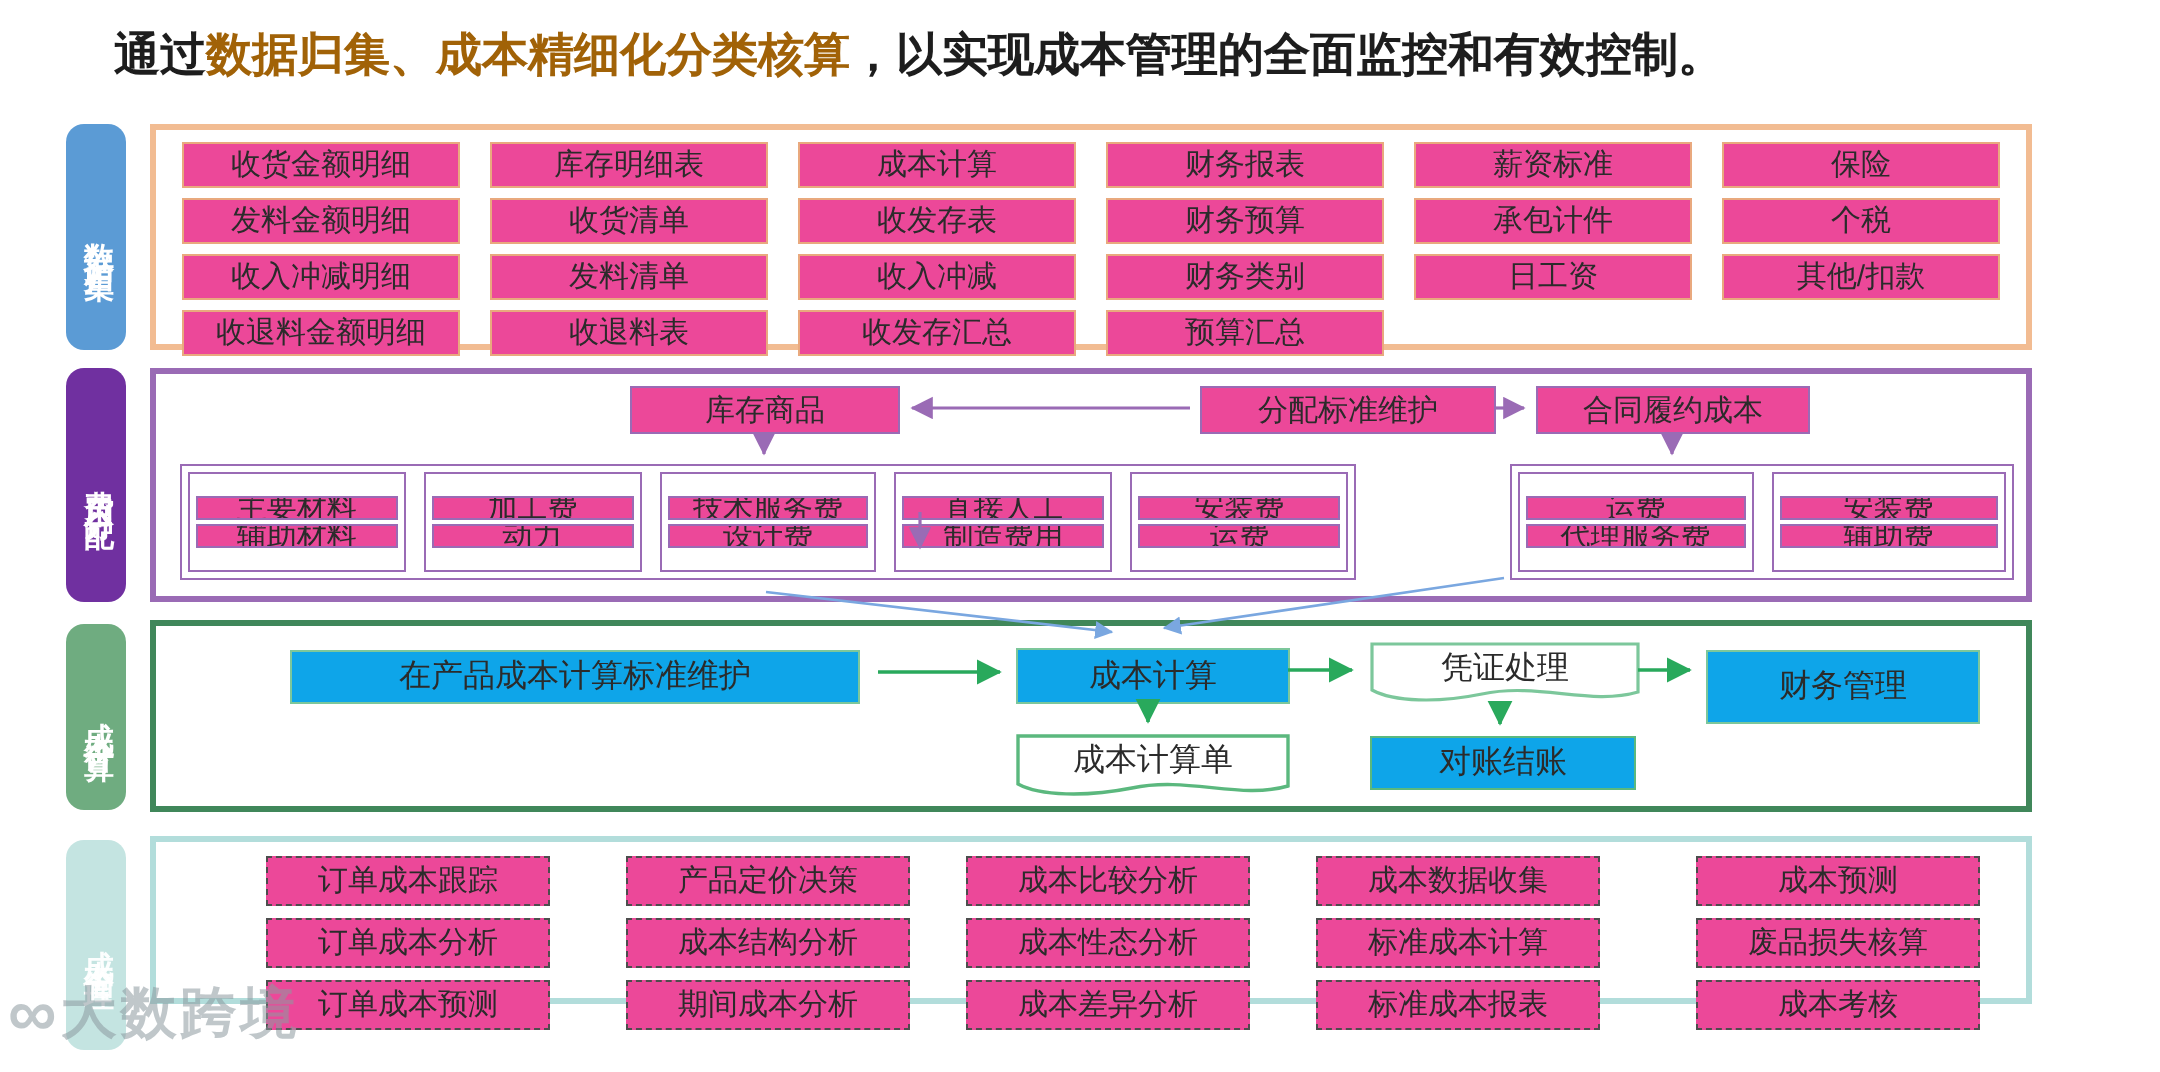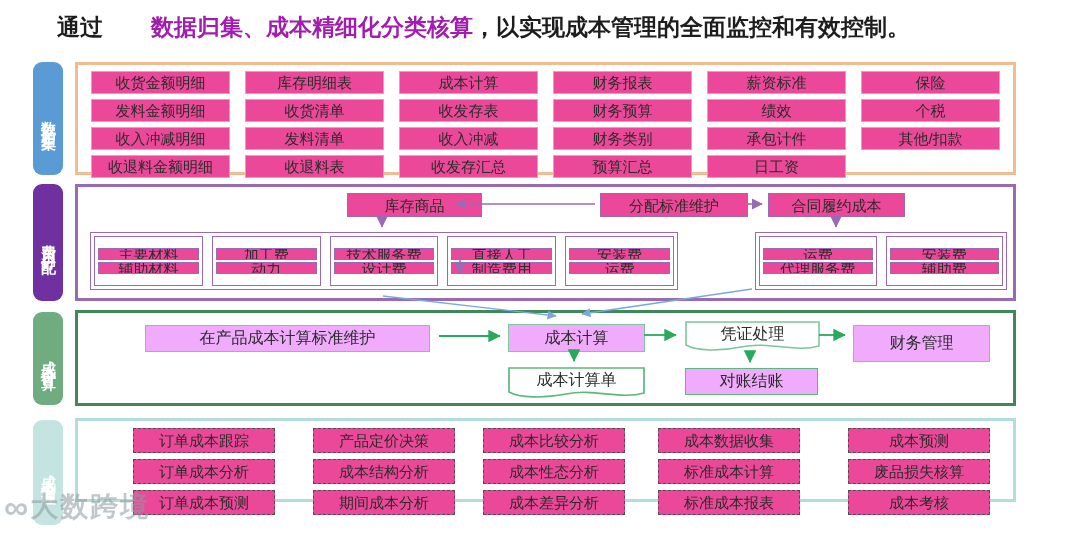--- a/index.html
+++ b/index.html
@@ -4,21 +4,21 @@
 <style>
   html,body{margin:0;padding:0;}
   body{
     width:1080px;height:536px;position:relative;overflow:hidden;
     background:#ffffff;
     font-family:"Liberation Sans","DejaVu Sans",sans-serif;
     color:#2b2b2b;
   }
   
   .title{position:absolute;left:57px;top:12px;font-size:23px;font-weight:700;color:#1d1d1d;white-space:nowrap;}
-  .title .hl{color:#a21caf;margin-left:48px;}
+  .title .hl{color:#a16207;}
   
   .vlabel{
     position:absolute;left:33px;width:30px;border-radius:9px;
     color:#ffffff;font-size:15px;font-weight:700;
     writing-mode:vertical-rl;text-orientation:upright;letter-spacing:5px;
     display:flex;align-items:center;justify-content:center;
   }
   
   .panel{position:absolute;left:75px;width:941px;background:#fff;box-sizing:border-box;}
   .panel-s1{border:3px solid #f2bc92;}
@@ -34,21 +34,21 @@
   
   .s1-grid{display:flex;gap:15px;padding:6px 13px;}
   .s1-col{flex:1;display:flex;flex-direction:column;gap:5px;}
   .s1-col .box{height:23px;border:1.4px solid #e9a97e;}
   
   .b-purple{border:1.5px solid #9a6bb5;position:absolute;height:24px;}
   .group{position:absolute;border:1.6px solid #9a6bb5;box-sizing:border-box;display:flex;gap:9px;padding:3px;}
   .pair{flex:1;border:1.5px solid #9a6bb5;box-sizing:border-box;display:flex;flex-direction:column;gap:2px;padding:11px 3px;background:#fff;}
   .pair .box{height:22px;border:1.5px solid #9a6bb5;}
   
-  .b-green{border:1.5px solid #7cc79b;position:absolute;box-sizing:border-box;background:#f0abfc;
+  .b-green{border:1.5px solid #7cc79b;position:absolute;box-sizing:border-box;background:#0ea5e9;
     display:flex;align-items:center;justify-content:center;font-size:16px;white-space:nowrap;}
   .doc{position:absolute;box-sizing:border-box;}
   .doc svg{position:absolute;inset:0;width:100%;height:100%;}
   .doc .lbl{position:relative;display:flex;align-items:center;justify-content:center;height:78%;font-size:16px;white-space:nowrap;}
   
   .s4-col{position:absolute;width:142px;display:flex;flex-direction:column;gap:6px;}
   .s4-col .box{height:25px;border:1.5px dashed #4d4d4d;}
   
   #arrows{position:absolute;left:0;top:0;width:1080px;height:536px;pointer-events:none;}
   
@@ -90,34 +90,33 @@
       <div class="box">收发存汇总</div>
     </div>
     <div class="s1-col">
       <div class="box">财务报表</div>
       <div class="box">财务预算</div>
       <div class="box">财务类别</div>
       <div class="box">预算汇总</div>
     </div>
     <div class="s1-col">
       <div class="box">薪资标准</div>
-      <div class="box">绩效</div>
       <div class="box">承包计件</div>
       <div class="box">日工资</div>
     </div>
     <div class="s1-col">
       <div class="box">保险</div>
       <div class="box">个税</div>
       <div class="box">其他/扣款</div>
     </div>
   </div>
 </div>
 
 <div class="panel panel-s2" style="top:184px;height:117px;">
-  <div class="box b-purple" style="left:237px;top:6px;width:135px;margin-left:32px;">库存商品</div>
+  <div class="box b-purple" style="left:237px;top:6px;width:135px;">库存商品</div>
   <div class="box b-purple" style="left:522px;top:6px;width:148px;">分配标准维护</div>
   <div class="box b-purple" style="left:690px;top:6px;width:137px;">合同履约成本</div>
 
   <div class="group" style="left:12px;top:45px;width:588px;height:58px;">
     <div class="pair">
       <div class="box">主要材料</div>
       <div class="box">辅助材料</div>
     </div>
     <div class="pair">
       <div class="box">加工费</div>

